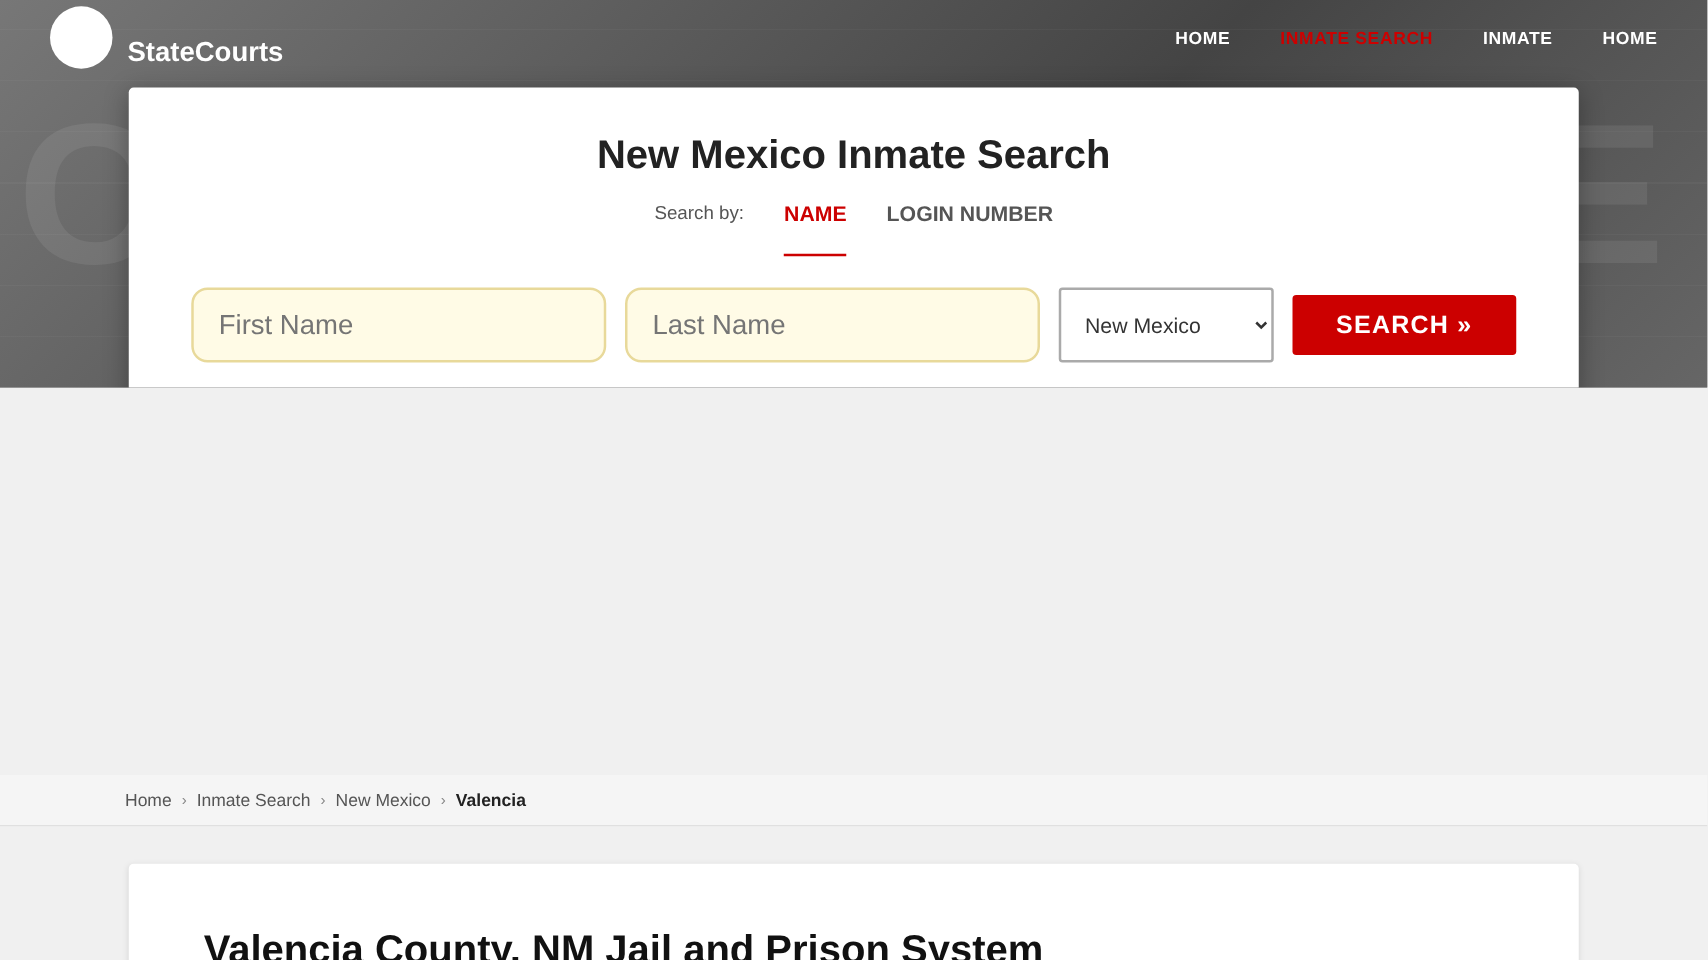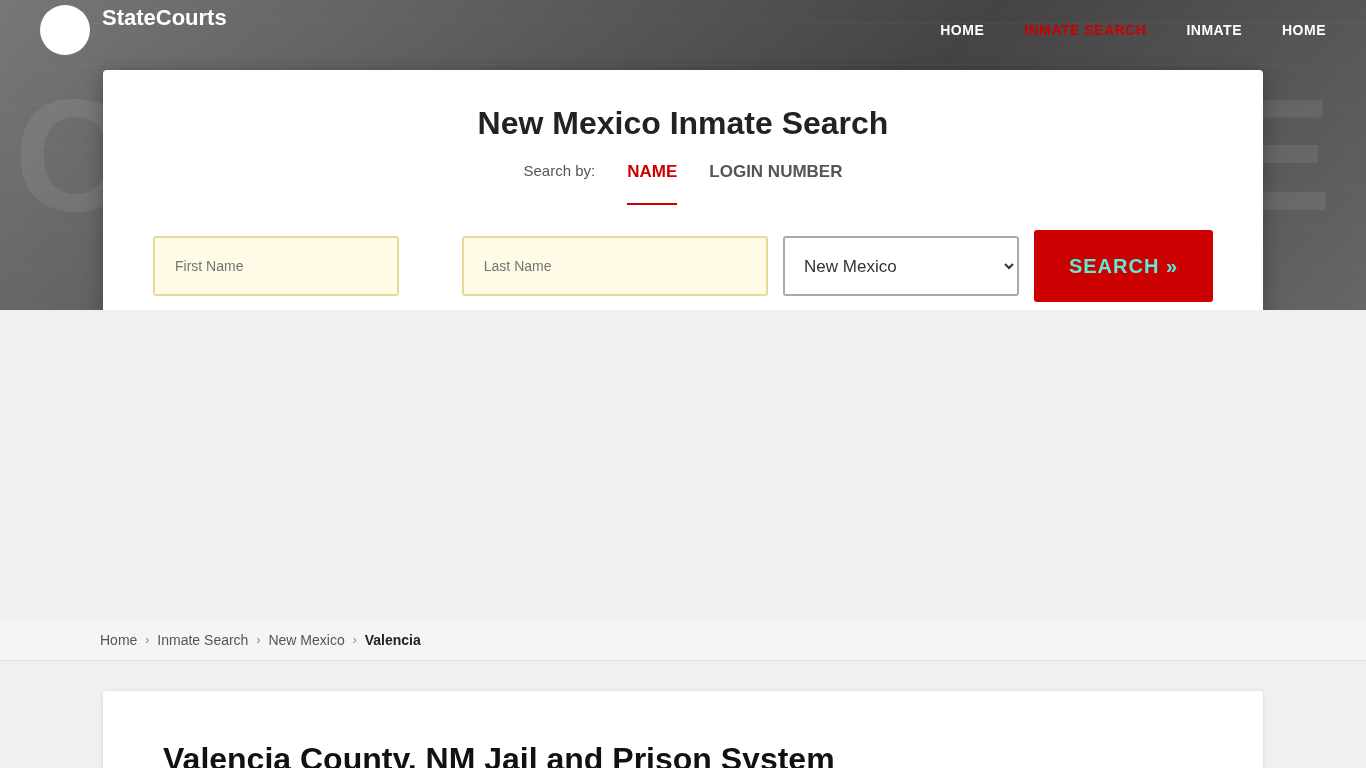--- a/index.html
+++ b/index.html
@@ -44,21 +44,21 @@
       top: 0; left: 0; right: 0;
       height: 60px;
       display: flex;
       align-items: center;
       justify-content: space-between;
       padding: 0 40px;
       z-index: 10;
     }
     .logo-area {
       display: flex;
-      align-items: flex-start;
+      align-items: flex-end;
       gap: 12px;
       color: white;
     }
     .logo-icon {
       width: 50px;
       height: 50px;
       background: white;
       border-radius: 50%;
       display: flex;
       align-items: center;
@@ -132,43 +132,43 @@
     .search-fields {
       display: flex;
       align-items: center;
       gap: 15px;
     }
     .search-input {
       height: 60px;
       border: 2px solid #e8d99a;
       background: #fffbe6;
       padding: 0 20px;
-      font-size: 14px;
+      font-size: 22px;
       color: #bba040;
-      border-radius: 3px;
+      border-radius: 13px;
       outline: none;
     }
     .search-input.firstname { flex: 1; }
-    .search-input.lastname { flex: 1.3; margin-left: 48px; }
+    .search-input.lastname { flex: 1.3; }
     .search-select {
       height: 60px;
       border: 2px solid #aaa;
       background: white;
       padding: 0 15px;
       font-size: 17px;
       color: #333;
       border-radius: 3px;
       outline: none;
       flex: 1;
       appearance: auto;
     }
     .search-btn {
-      height: 72px;
+      height: 48px;
       background: #cc0000;
-      color: #5eead4;
+      color: #ffffff;
       border: none;
       padding: 0 35px;
       font-size: 20px;
       font-weight: 700;
       letter-spacing: 1px;
       cursor: pointer;
       border-radius: 3px;
       white-space: nowrap;
     }
 

